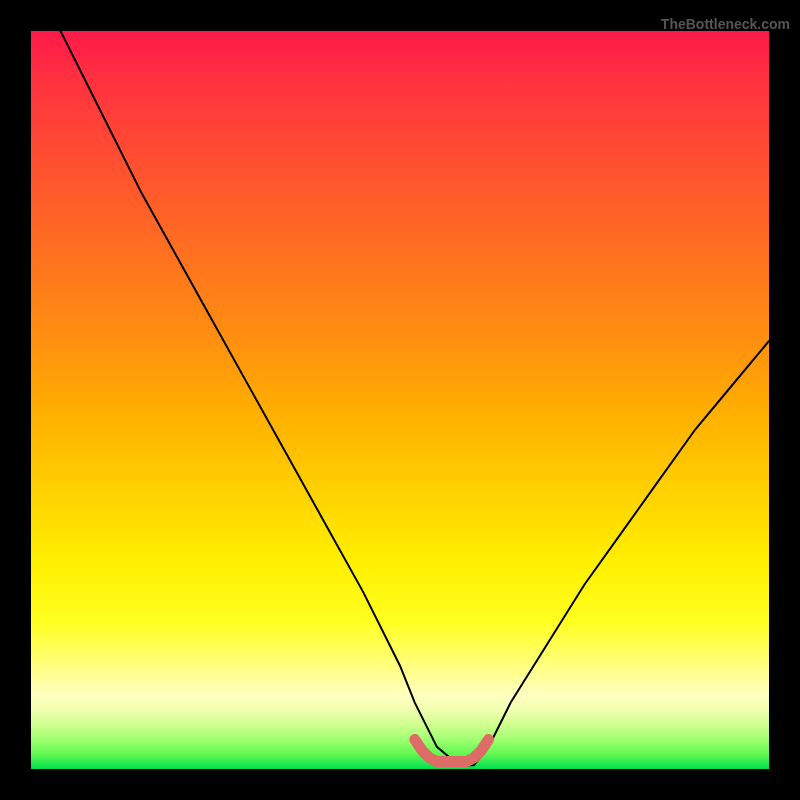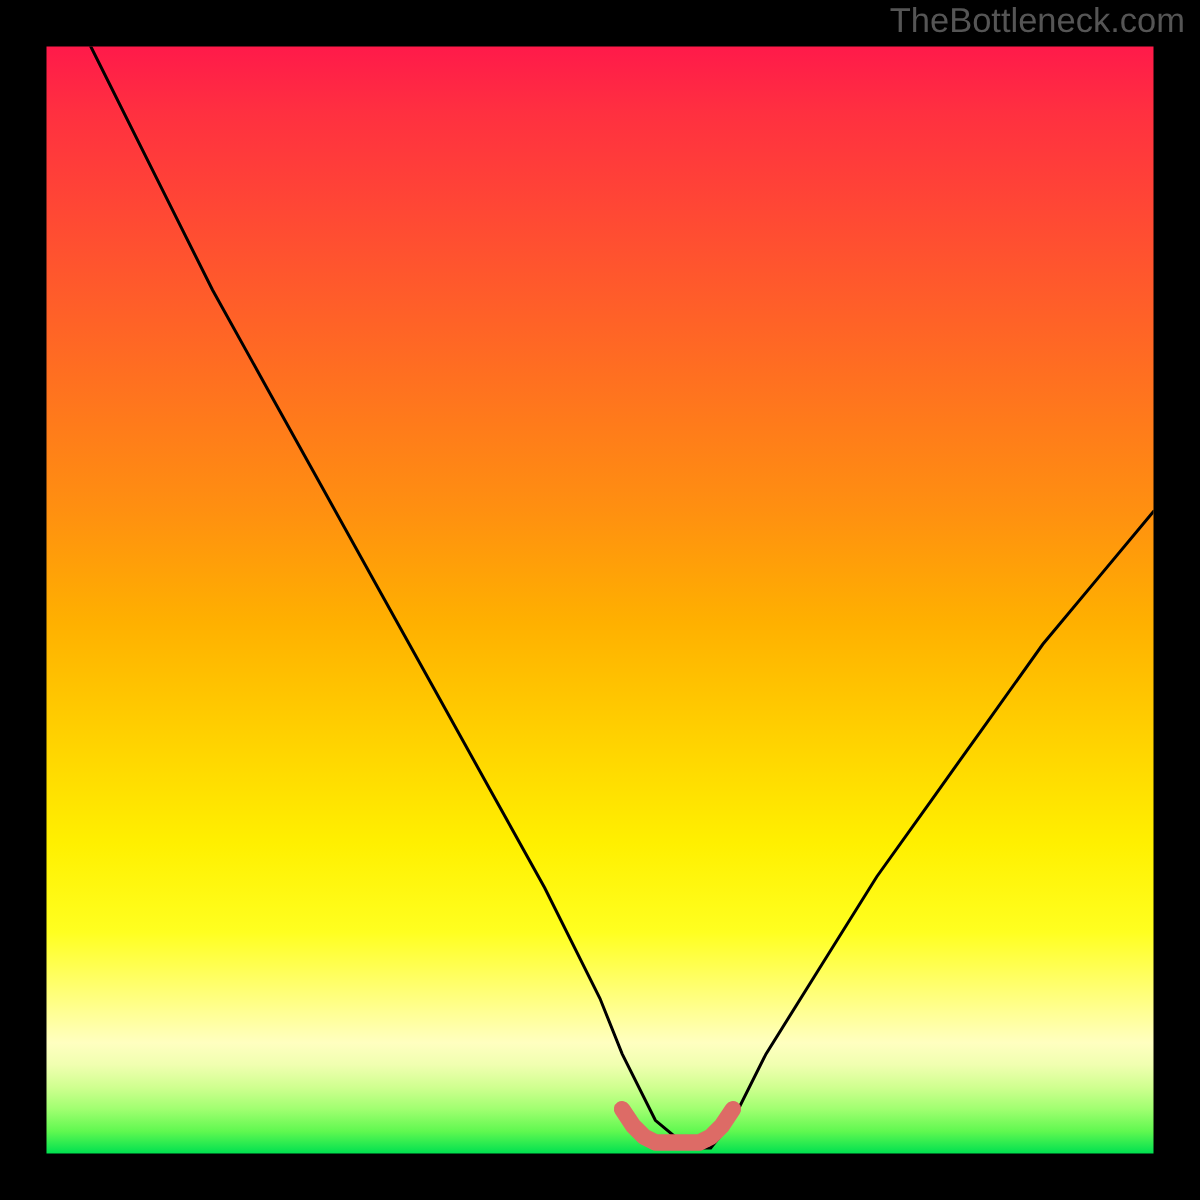--- a/index.html
+++ b/index.html
@@ -6,25 +6,25 @@
   body {
     width: 800px;
     height: 800px;
     background: #000;
     position: relative;
     font-family: Arial, sans-serif;
     overflow: hidden;
   }
   .watermark {
     position: absolute;
-    top: 0;
+    top: 16px;
     right: 10px;
     color: #555;
-    font-size: 23px;
-    font-weight: 400;
+    font-size: 14px;
+    font-weight: 700;
     z-index: 5;
   }
   .plot-area {
     position: absolute;
     left: 31px;
     top: 31px;
     width: 738px;
     height: 738px;
     background: linear-gradient(to bottom,
       #ff1a4a 0%,

